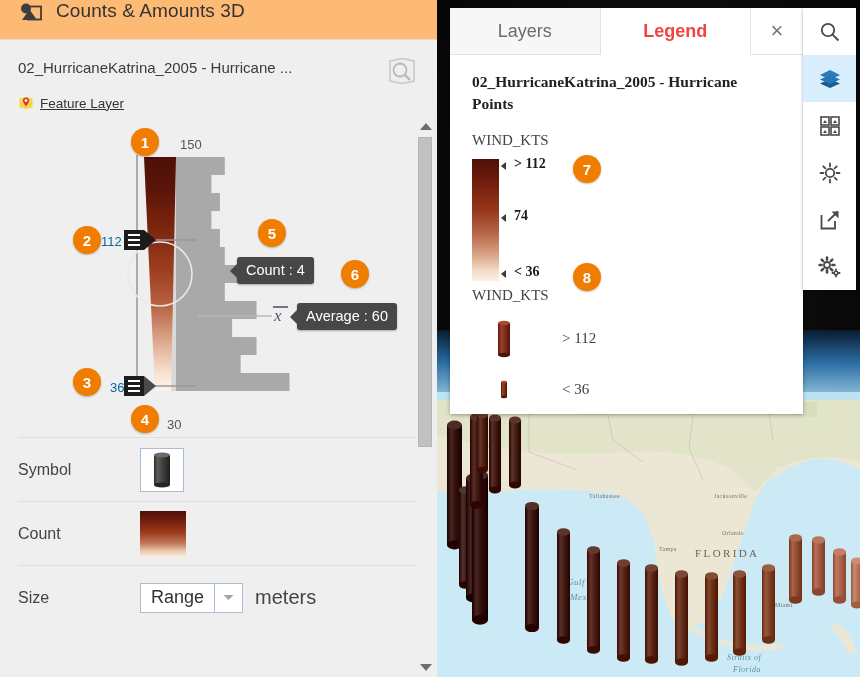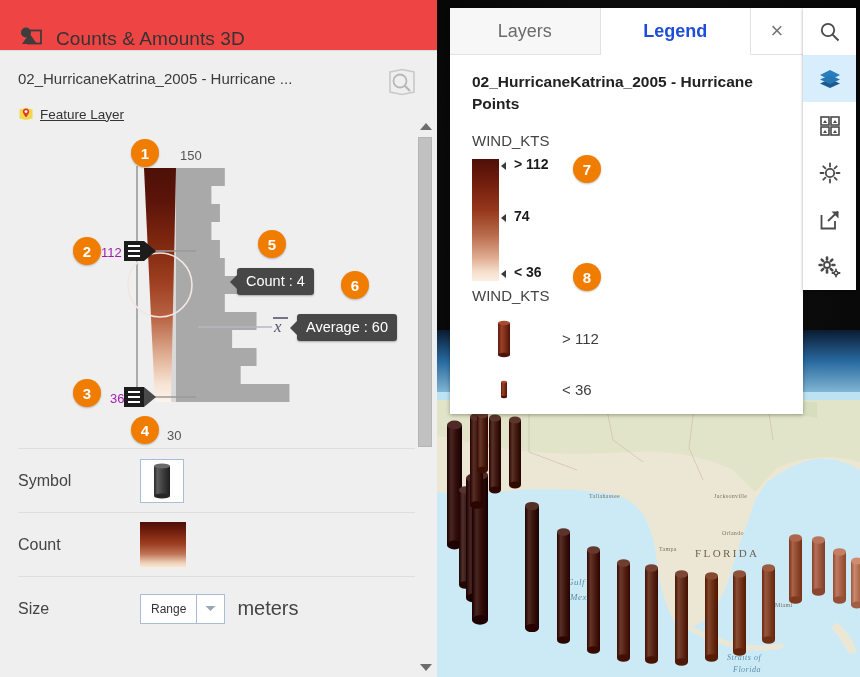--- a/index.html
+++ b/index.html
@@ -9,22 +9,22 @@
     background:#0a0a0a;position:relative;
   }
   .app{position:absolute;inset:0;}
 
   
   .left-panel{
     position:absolute;left:0;top:0;width:437px;height:677px;
     background:#efefef;overflow:hidden;
   }
   .panel-header{
-    height:51px;background:#ef4444;border-bottom:1px solid #dcdcdc;
-    display:flex;align-items:flex-end;padding:0 0 0 18px;box-sizing:border-box;
+    height:40px;background:#fdba74;border-bottom:1px solid #dcdcdc;
+    display:flex;align-items:flex-start;padding:0 0 0 18px;box-sizing:border-box;
   }
   .panel-header .hdr-icon{width:26px;height:26px;flex:0 0 26px;margin-right:12px;display:block;}
   .panel-header .hdr-title{font-size:19px;color:#333;font-weight:400;letter-spacing:.1px;}
 
   .layer-block{padding:16px 16px 0 18px;}
   .layer-row{display:flex;align-items:flex-start;}
   .layer-name{
     font-size:15px;color:#3a3a3a;flex:1;line-height:1.3;
     white-space:nowrap;overflow:hidden;text-overflow:ellipsis;padding-top:2px;
   }
@@ -50,41 +50,41 @@
   .tip{
     position:absolute;background:#474747;color:#fff;border-radius:3px;
     font-size:14.5px;padding:5px 9px 6px 9px;white-space:nowrap;
     box-shadow:0 1px 2px rgba(0,0,0,.3);
   }
   .tip:before{
     content:"";position:absolute;left:-7px;top:50%;margin-top:-7px;
     border:7px solid transparent;border-right-color:#474747;border-left:0;
   }
   .axis-lbl{position:absolute;font-size:13px;color:#555;}
-  .handle-lbl{position:absolute;font-size:13px;color:#a21caf;}
+  .handle-lbl{position:absolute;font-size:13px;color:#0369a1;}
 
   
   .props{padding:0 18px;}
   .prop-row{
     display:flex;align-items:center;height:63px;
     border-top:1px solid #dedede;
   }
   .prop-label{width:122px;font-size:16px;color:#444;}
   .sym-swatch{
     width:44px;height:44px;background:#fff;border:1px solid #a9bdd4;
     box-sizing:border-box;display:flex;align-items:center;justify-content:center;
   }
   .color-swatch{
     width:46px;height:46px;
     background:linear-gradient(to bottom,#4d1007 0%,#6e1c0c 18%,#9c3d1e 47%,#c0765a 70%,#eccdb4 88%,#fbeedf 100%);
   }
   .sel-wrap{display:flex;align-items:stretch;height:30px;}
   .sel-box{
     border:1px solid #a9bdd4;background:#fff;display:flex;align-items:center;
-    padding:0 10px;font-size:12px;color:#333;box-sizing:border-box;
+    padding:0 10px;font-size:18px;color:#333;box-sizing:border-box;
   }
   .sel-arrow{
     border:1px solid #a9bdd4;border-left:0;background:#fff;width:28px;
     display:flex;align-items:center;justify-content:center;box-sizing:border-box;
   }
   .unit-lbl{margin-left:12px;font-size:20px;color:#444;}
 
   
   .lscroll{position:absolute;right:0;top:119px;width:22px;bottom:0;background:#efefef;}
   .lscroll .thumb{position:absolute;left:3px;width:14px;top:18px;height:310px;background:#c1c1c1;border:1px solid #b5b5b5;box-sizing:border-box;}
@@ -99,23 +99,23 @@
   
   .legend-panel{
     position:absolute;left:450px;top:8px;width:353px;height:406px;
     background:#fff;box-shadow:0 1px 4px rgba(0,0,0,.35);
   }
   .legend-tabs{display:flex;height:46px;border-bottom:1px solid #e2e2e2;background:#fff;}
   .ltab{
     flex:1;display:flex;align-items:center;justify-content:center;
     font-size:18px;color:#6b6b6b;background:#f7f7f7;border-right:1px solid #e2e2e2;cursor:pointer;
   }
-  .ltab.active{background:#fff;color:#1d4ed8;font-weight:700;border-bottom:1px solid #fff;margin-bottom:-1px;}
+  .ltab.active{background:#fff;color:#ef4444;font-weight:700;border-bottom:1px solid #fff;margin-bottom:-1px;}
   .ltab.closebtn{flex:0 0 52px;background:#fff;color:#777;font-size:22px;border-right:0;}
-  .legend-body{padding:16px 22px;}
+  .legend-body{padding:16px 22px;font-family:Liberation Serif, serif;}
   .legend-title{font-size:15.5px;color:#222;font-weight:700;line-height:1.45;}
   .legend-field{font-size:15px;color:#444;margin-top:16px;margin-bottom:6px;}
   .ramp-row{position:relative;height:130px;}
   .ramp-bar{position:absolute;left:0;top:4px;width:27px;height:122px;
     background:linear-gradient(to bottom,#4d1007 0%,#6b1a0c 16%,#96371b 42%,#b86a4b 62%,#dda98c 80%,#f6e0cd 93%,#fcefe2 100%);}
   .ramp-lbl{position:absolute;font-size:14px;color:#1b1b1b;font-weight:700;}
   .ramp-tick{position:absolute;width:0;height:0;border-top:4px solid transparent;border-bottom:4px solid transparent;border-right:5px solid #3a3a3a;}
   .size-row{display:flex;align-items:center;height:58px;}
   .size-cyl{width:64px;display:flex;justify-content:center;align-items:center;}
   .size-lbl{font-size:15px;color:#3d3d3d;margin-left:26px;}

